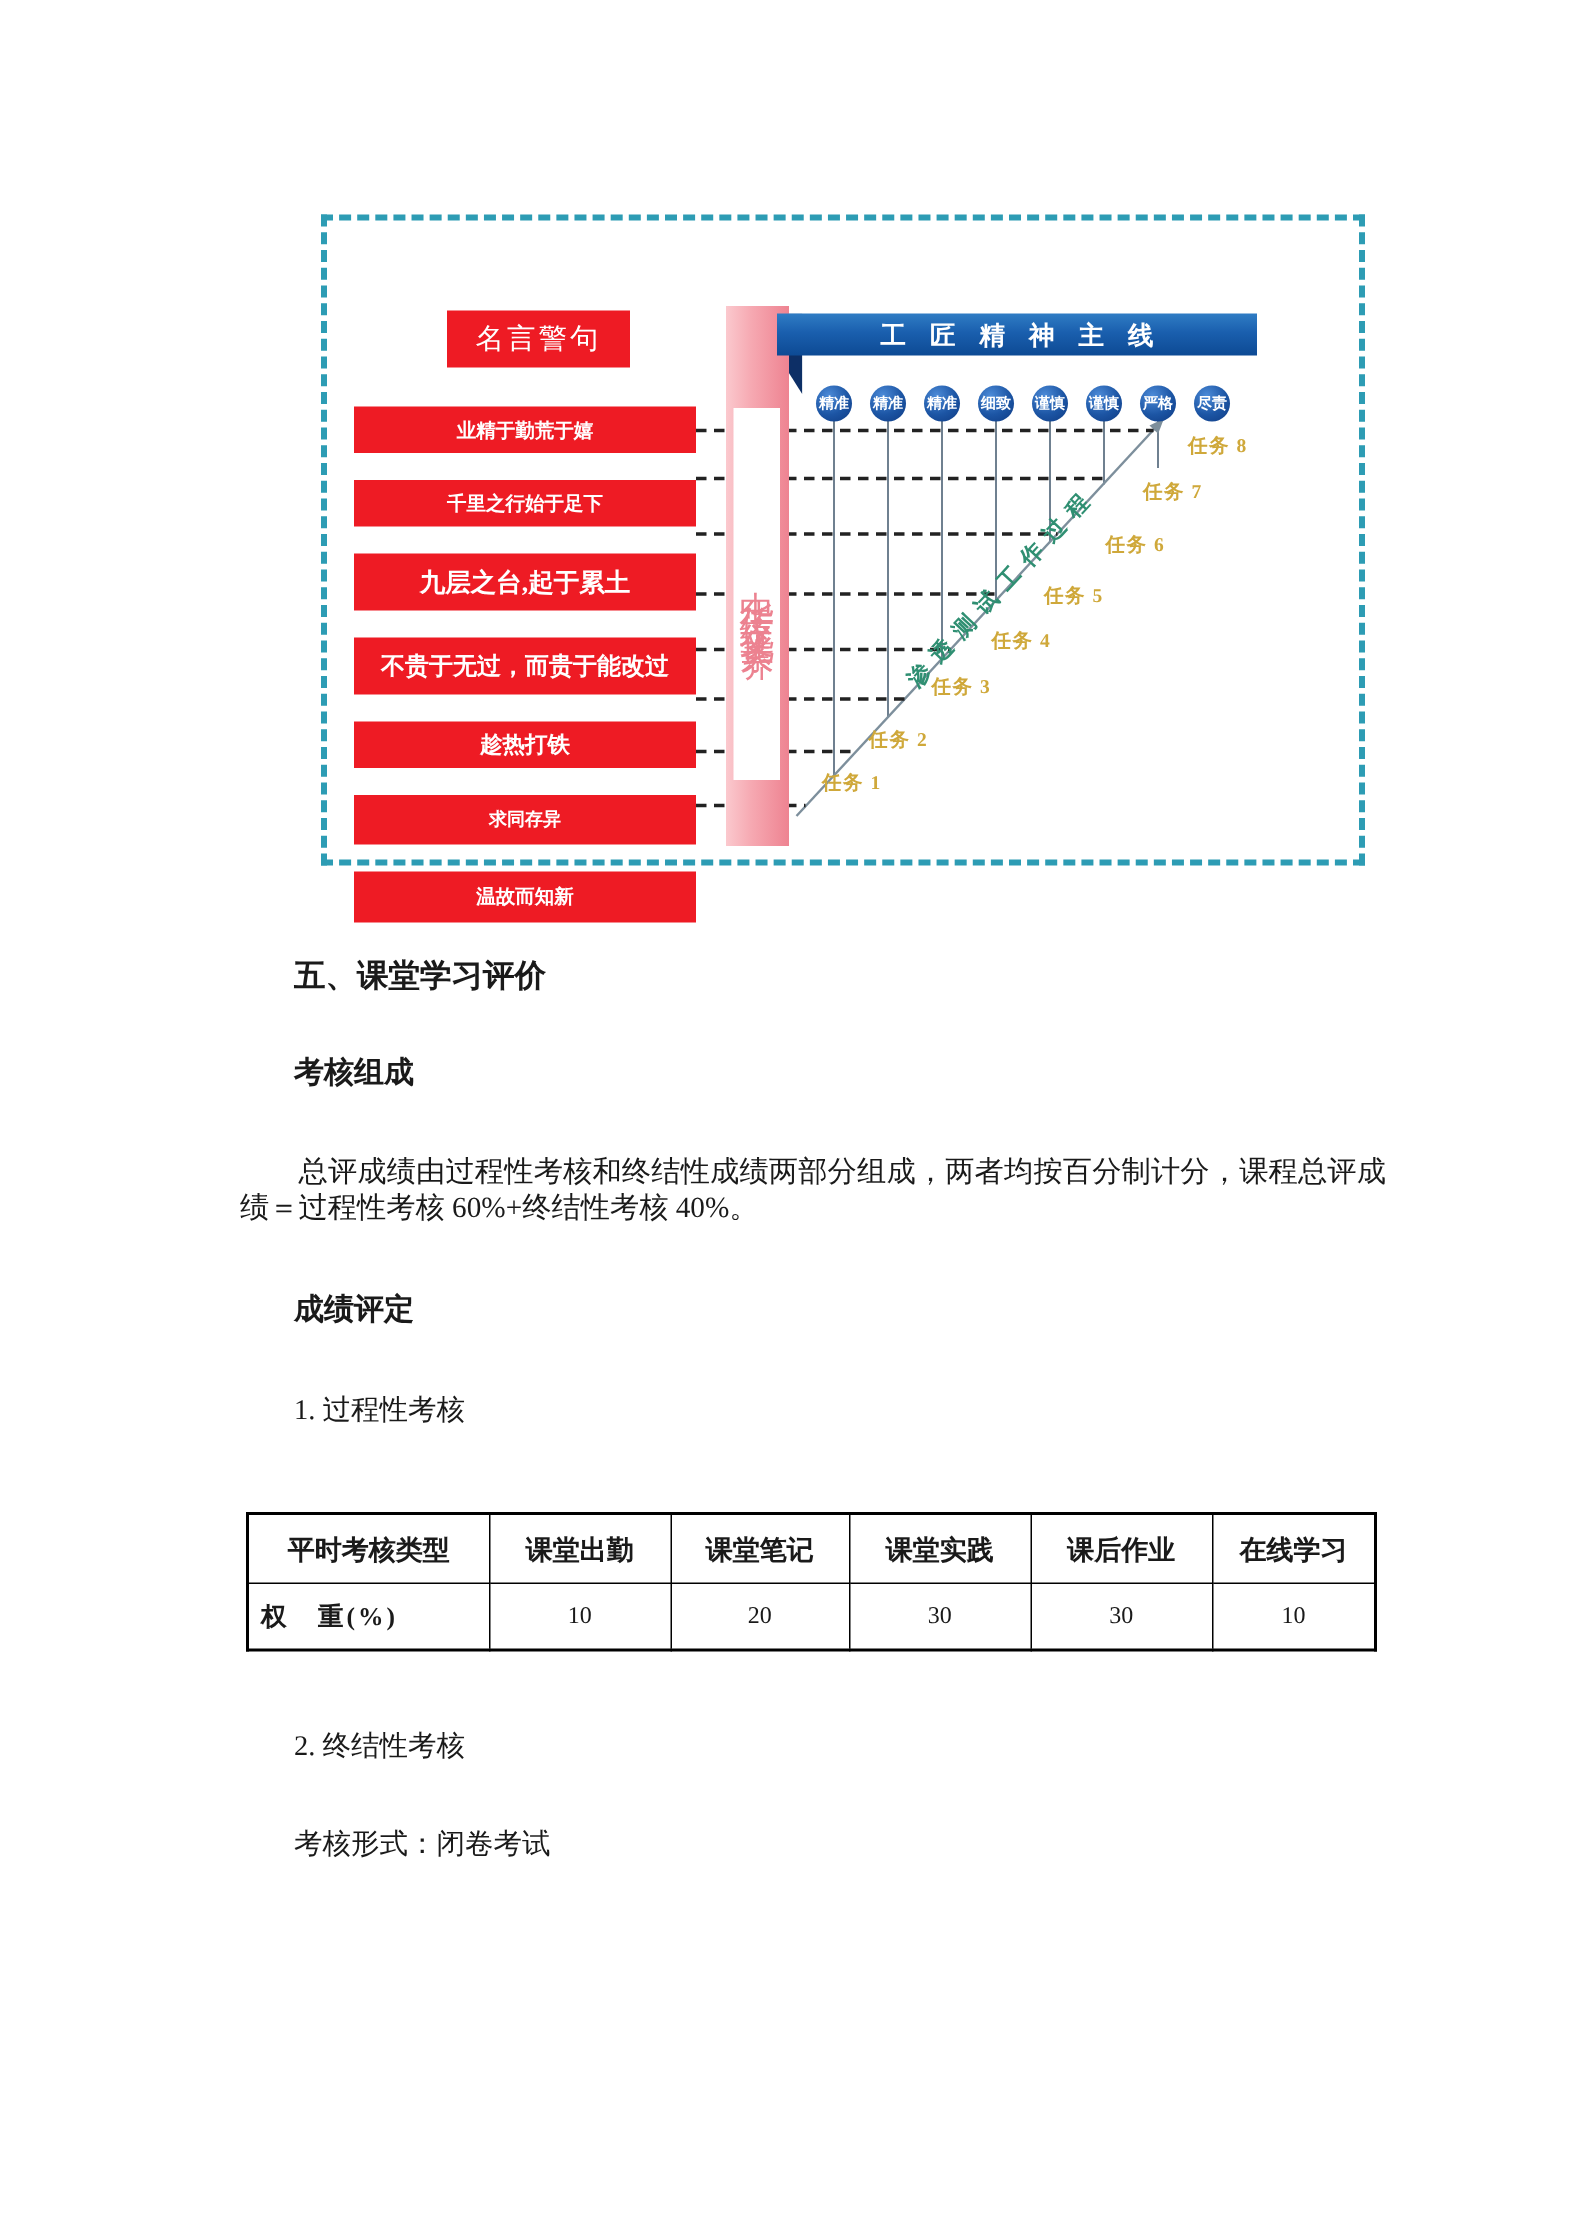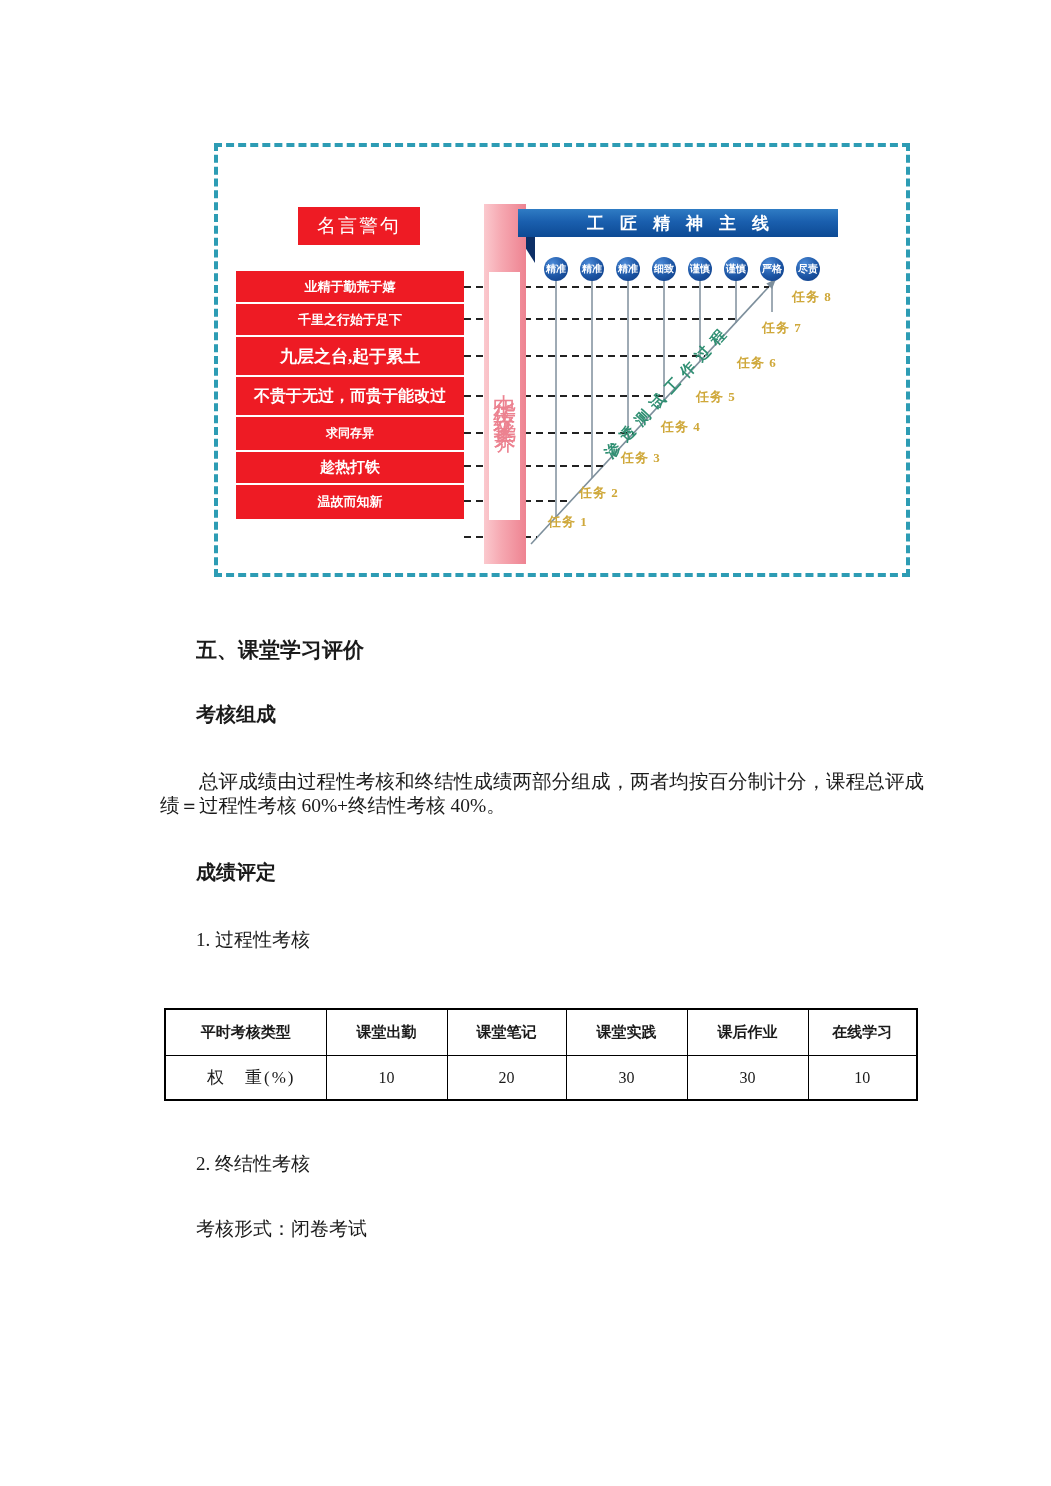--- a/index.html
+++ b/index.html
@@ -8,21 +8,21 @@
 
   
   .frame{position:absolute;left:214px;top:143px;width:696px;height:434px;
          border:4px dashed #2d9cb4;box-sizing:border-box;background:#fff;}
   .frame-inner{position:absolute;left:0;top:0;width:688px;height:426px;}
   .frame-inner svg{position:absolute;left:0;top:0;}
 
   .quote-header{position:absolute;left:80px;top:60px;width:122px;height:38px;
     background:#ee1b24;color:#fff;display:flex;align-items:center;justify-content:center;
     font-size:19px;letter-spacing:2px;}
-  .quotes{position:absolute;left:18px;top:124px;width:228px;display:flex;flex-direction:column;gap:2px;}
+  .quotes{position:absolute;left:18px;top:124px;width:228px;display:flex;flex-direction:column;gap:18px;}
   .qbox{background:#ee1b24;color:#fff;display:flex;align-items:center;justify-content:center;
         text-align:center;font-weight:bold;}
   .q1{height:31px;font-size:13px}.q2{height:31px;font-size:13px}
   .q3{height:38px;font-size:17px}.q4{height:38px;font-size:16px}
   .q5{height:31px;font-size:15px}.q6{height:31px;font-size:15px}
   .q7{height:33px;font-size:12px}.q8{height:34px;font-size:13px}
 
   .fold{position:absolute;left:283px;top:62px;width:34px;height:54px;background:#0d2f66;
         clip-path:polygon(0 0,100% 0,100% 100%);}
   .banner{position:absolute;left:266px;top:57px;width:42px;height:360px;
@@ -51,23 +51,23 @@
   .para{position:absolute;left:160px;top:770px;width:764px;font-size:19.5px;line-height:24px;
         text-align:justify;text-indent:39px;}
   .h-sub2{position:absolute;left:196px;top:859px;font-size:20px;font-weight:bold;}
   .item1{position:absolute;left:196px;top:927px;font-size:19px;}
   .item2{position:absolute;left:196px;top:1151px;font-size:19px;}
   .examline{position:absolute;left:196px;top:1216px;font-size:19px;}
 
   table.assess{position:absolute;left:164px;top:1008px;width:752px;border-collapse:collapse;
     border:2px solid #000;table-layout:fixed;}
   table.assess th,table.assess td{border:1px solid #000;text-align:center;font-family:"Liberation Serif",serif;}
-  table.assess th{height:43px;font-size:15px;font-weight:bold;}
+  table.assess th{height:43px;font-size:18px;font-weight:bold;}
   table.assess td{height:41px;font-size:16px;}
-  table.assess td.rowlabel{text-align:left;padding-left:41px;font-weight:normal;font-size:17px;letter-spacing:2px;}
+  table.assess td.rowlabel{text-align:left;padding-left:8px;font-weight:bold;font-size:17px;letter-spacing:2px;}
   col.c1{width:161px}col.c2{width:121px}col.c3{width:119px}col.c4{width:121px}col.c5{width:121px}col.c6{width:109px}
 </style>
 </head>
 <body>
 
 <div class="page">
 
   <div class="frame">
     <div class="frame-inner">
 
@@ -97,22 +97,22 @@
           <line x1="246" y1="390" x2="319" y2="390"></line>
         </g>
       </svg>
 
       <div class="quote-header">名言警句</div>
       <div class="quotes">
         <div class="qbox q1">业精于勤荒于嬉</div>
         <div class="qbox q2">千里之行始于足下</div>
         <div class="qbox q3">九层之台,起于累土</div>
         <div class="qbox q4">不贵于无过，而贵于能改过</div>
+        <div class="qbox q6">趁热打铁</div>
         <div class="qbox q7">求同存异</div>
-        <div class="qbox q6">趁热打铁</div>
         <div class="qbox q8">温故而知新</div>
       </div>
 
       <div class="fold"></div>
       <div class="banner">
         <div class="banner-strip">
           <div class="banner-text">中华传统文化素养</div>
         </div>
       </div>
 

